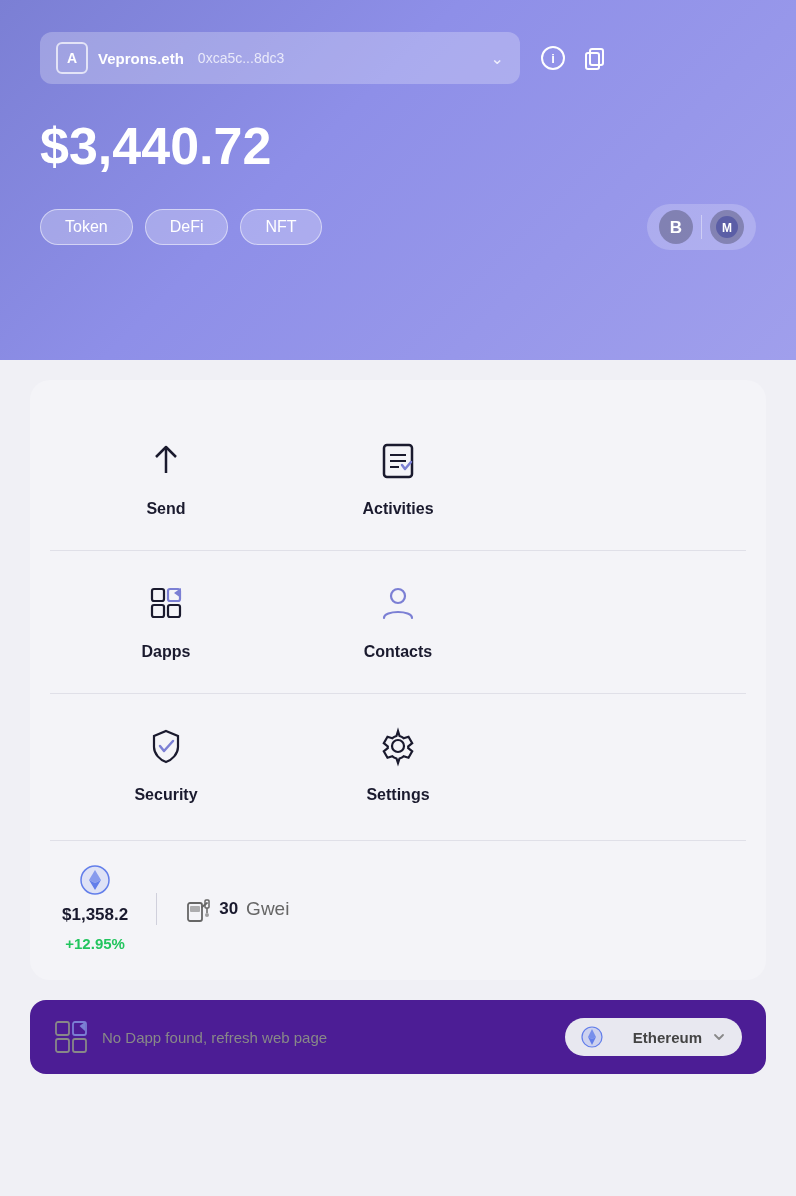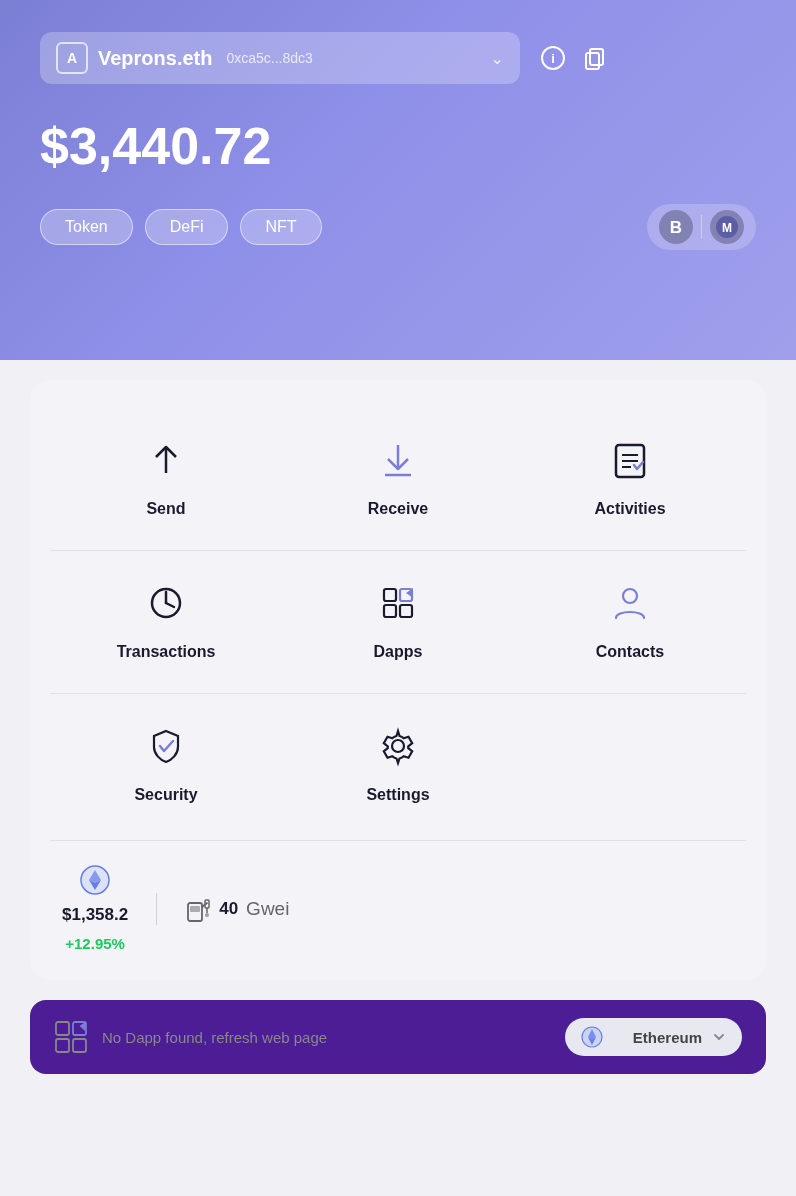--- a/index.html
+++ b/index.html
@@ -31,21 +31,21 @@
       width: 32px;
       height: 32px;
       border-radius: 6px;
       border: 2px solid rgba(255,255,255,0.7);
       display: flex; align-items: center; justify-content: center;
       color: white; font-weight: bold; font-size: 14px;
     }
 
     .address-name {
       color: white;
-      font-size: 20px;
+      font-size: 15px;
       font-weight: 600;
     }
 
     .address-hash {
       color: rgba(255,255,255,0.75);
       font-size: 14px;
       margin-left: 4px;
     }
 
     .address-chevron {
@@ -310,59 +310,39 @@
     <div class="grid-item">
       <div class="grid-icon">
         <svg width="46" height="46" viewBox="0 0 46 46" fill="none">
           <line x1="23" y1="36" x2="23" y2="10" stroke="#1a1a2e" stroke-width="2.5"></line>
           <polyline points="13,20 23,10 33,20" stroke="#1a1a2e" stroke-width="2.5" fill="none" stroke-linejoin="round"></polyline>
         </svg>
       </div>
       <span class="grid-label">Send</span>
     </div>
 
-    <div class="grid-item">
-      <div class="grid-icon">
-        <svg width="46" height="46" viewBox="0 0 46 46" fill="none">
-          <line x1="23" y1="8" x2="23" y2="32" stroke="#7b7fd4" stroke-width="2.5"></line>
-          <polyline points="13,22 23,32 33,22" stroke="#7b7fd4" stroke-width="2.5" fill="none" stroke-linejoin="round"></polyline>
-          <line x1="10" y1="38" x2="36" y2="38" stroke="#7b7fd4" stroke-width="2.5"></line>
-        </svg>
-      </div>
-      <span class="grid-label">Receive</span>
-    </div>
 
     <div class="grid-item">
       <div class="grid-icon">
         <svg width="46" height="46" viewBox="0 0 46 46" fill="none">
           <rect x="9" y="8" width="28" height="32" rx="3" stroke="#1a1a2e" stroke-width="2.5" fill="none"></rect>
           <line x1="15" y1="18" x2="31" y2="18" stroke="#1a1a2e" stroke-width="2"></line>
           <line x1="15" y1="24" x2="31" y2="24" stroke="#1a1a2e" stroke-width="2"></line>
           <line x1="15" y1="30" x2="24" y2="30" stroke="#1a1a2e" stroke-width="2"></line>
           <polyline points="27,28 30,32 36,25" stroke="#7b7fd4" stroke-width="2.5" fill="none" stroke-linecap="round" stroke-linejoin="round"></polyline>
         </svg>
       </div>
       <span class="grid-label">Activities</span>
     </div>
   </div>
 
   <div class="divider-h"></div>
 
   <div class="grid-3">
 
-    <div class="grid-item">
-      <div class="grid-icon">
-        <svg width="46" height="46" viewBox="0 0 46 46" fill="none">
-          <circle cx="23" cy="23" r="14" stroke="#1a1a2e" stroke-width="2.5" fill="none"></circle>
-          <line x1="23" y1="12" x2="23" y2="23" stroke="#1a1a2e" stroke-width="2.5" stroke-linecap="round"></line>
-          <line x1="23" y1="23" x2="31" y2="27" stroke="#1a1a2e" stroke-width="2.5" stroke-linecap="round"></line>
-        </svg>
-      </div>
-      <span class="grid-label">Transactions</span>
-    </div>
 
     <div class="grid-item">
       <div class="grid-icon">
         <svg width="46" height="46" viewBox="0 0 46 46" fill="none">
           <rect x="9" y="9" width="12" height="12" rx="2" stroke="#1a1a2e" stroke-width="2.2" fill="none"></rect>
           <rect x="9" y="25" width="12" height="12" rx="2" stroke="#1a1a2e" stroke-width="2.2" fill="none"></rect>
           <rect x="25" y="25" width="12" height="12" rx="2" stroke="#1a1a2e" stroke-width="2.2" fill="none"></rect>
           <rect x="25" y="9" width="12" height="12" rx="2" stroke="#7b7fd4" stroke-width="2.2" fill="none"></rect>
           <polygon points="31,13 38,8 38,18" fill="#7b7fd4"></polygon>
         </svg>
@@ -427,21 +407,21 @@
     <div class="gas-info">
 
       <svg width="26" height="28" viewBox="0 0 26 28">
         <rect x="3" y="8" width="14" height="18" rx="2" stroke="#666" stroke-width="1.8" fill="none"></rect>
         <rect x="5" y="11" width="10" height="6" rx="1" fill="#666" opacity="0.5"></rect>
         <line x1="17" y1="12" x2="22" y2="8" stroke="#666" stroke-width="1.8" stroke-linecap="round"></line>
         <rect x="20" y="5" width="4" height="8" rx="1" stroke="#666" stroke-width="1.5" fill="none"></rect>
         <line x1="22" y1="13" x2="22" y2="18" stroke="#666" stroke-width="1.5"></line>
         <circle cx="22" cy="20" r="2" fill="#666" opacity="0.6"></circle>
       </svg>
-      <span class="gas-val">40</span>
+      <span class="gas-val">30</span>
       <span class="gas-unit">Gwei</span>
     </div>
   </div>
 </div>
 
 <div class="bottom-bar">
   <svg width="34" height="34" viewBox="0 0 34 34">
     <rect x="2" y="2" width="13" height="13" rx="2" stroke="#888" stroke-width="1.8" fill="none"></rect>
     <rect x="2" y="19" width="13" height="13" rx="2" stroke="#888" stroke-width="1.8" fill="none"></rect>
     <rect x="19" y="19" width="13" height="13" rx="2" stroke="#888" stroke-width="1.8" fill="none"></rect>

